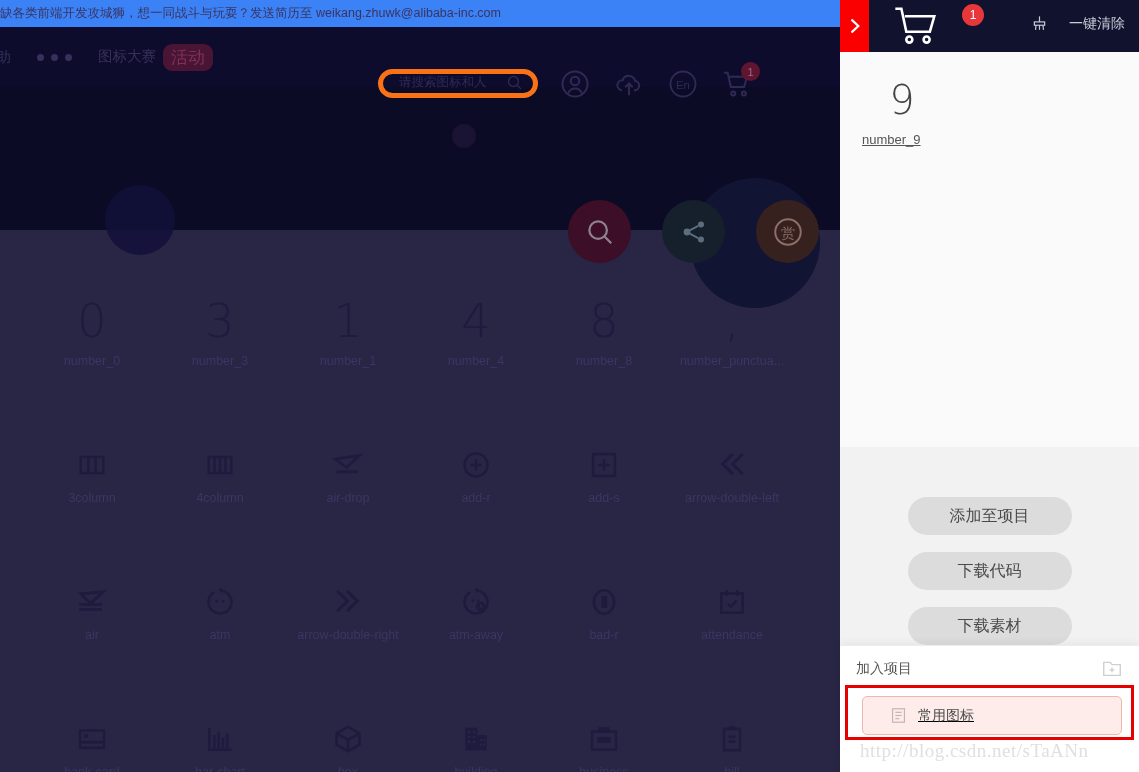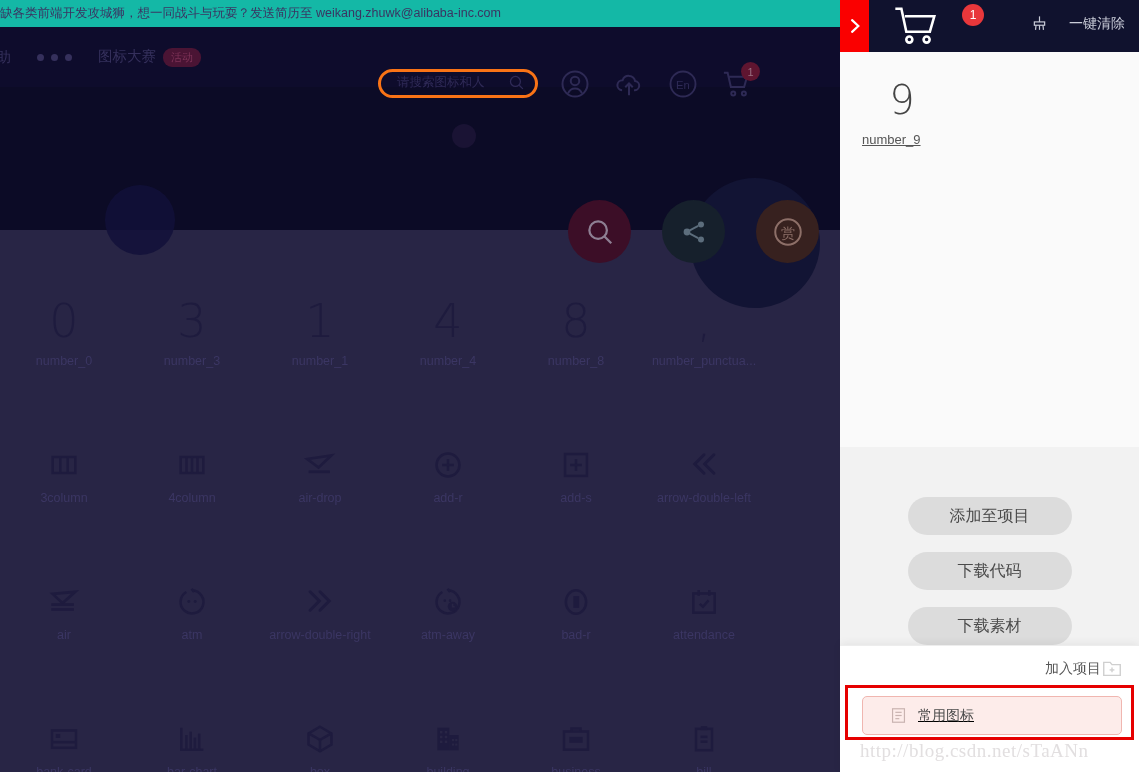--- a/index.html
+++ b/index.html
@@ -18,49 +18,49 @@
   .band-bottom{position:absolute;left:0;top:230px;width:840px;height:542px;background:#282545;}
 
   
   .blob{position:absolute;border-radius:50%;}
   .blob-a{left:105px;top:185px;width:70px;height:70px;background:#12113a;opacity:.85;}
   .blob-b{left:452px;top:124px;width:24px;height:24px;background:#1a1334;}
   .blob-c{left:690px;top:178px;width:130px;height:130px;background:#121434;}
 
   
   .announce{position:absolute;left:0;top:0;width:840px;height:27px;display:flex;align-items:center;
-    background:#14b8a6;color:#3a3462;font-size:12.5px;white-space:nowrap;overflow:hidden;}
+    background:#3b82f6;color:#3a3462;font-size:12.5px;white-space:nowrap;overflow:hidden;}
   .announce span{padding-left:0px;}
 
   
   .nav{position:absolute;left:0;top:27px;width:840px;height:60px;background:#0e0c2c;}
   .nav-left{position:absolute;left:0;top:0;height:60px;display:flex;align-items:center;}
   .nav-item{color:#35305c;font-size:14.5px;margin-right:26px;white-space:nowrap;}
   .nav-dots{display:flex;align-items:center;gap:7px;margin-right:26px;}
   .nav-dots i{width:7px;height:7px;border-radius:50%;background:#35305c;display:block;}
   .badge-act{display:inline-block;margin-left:7px;padding:2px 8px;border-radius:9px;
-    background:#4a1434;color:#7d3257;font-size:11px;vertical-align:middle;}
-  .searchbox{position:absolute;left:378px;top:42px;width:160px;height:29px;border:3px solid #f97316;
+    background:#4a1434;color:#7d3257;font-size:17px;vertical-align:middle;}
+  .searchbox{position:absolute;left:378px;top:42px;width:160px;height:29px;border:5px solid #f97316;
     border-radius:15px;display:flex;align-items:center;padding:0 10px 3px 16px;box-sizing:border-box;}
   .searchbox .ph{color:#2f2a57;font-size:12.5px;flex:1;white-space:nowrap;overflow:hidden;}
   .nav-icons{position:absolute;left:560px;top:42px;display:flex;align-items:center;gap:24px;}
   .nav-ico{width:30px;height:30px;position:relative;color:#2e2a55;}
   .cart-badge{position:absolute;right:-8px;top:-7px;width:19px;height:19px;border-radius:50%;
     background:#5f1530;color:#9a6f80;font-size:11px;display:flex;align-items:center;justify-content:center;}
 
   
   .fabs{position:absolute;left:568px;top:200px;display:flex;gap:31px;}
   .fab{width:63px;height:63px;border-radius:50%;display:flex;align-items:center;justify-content:center;}
   .fab-search{background:#3c0e27;}
   .fab-share{background:#16202c;}
   .fab-reward{background:#37211f;}
 
   
   .grid{position:absolute;left:0;top:270px;width:840px;}
-  .grid-row{display:flex;height:137px;}
+  .grid-row{display:flex;height:137px;padding-left:28px;}
   .cell{width:128px;display:flex;flex-direction:column;align-items:center;}
   .cell-ico{height:74px;display:flex;align-items:flex-end;justify-content:center;color:#1e1b3e;}
   .cell-lbl{margin-top:10px;color:#3b3663;font-size:12.5px;white-space:nowrap;}
   .num-glyph{font-size:46px;line-height:46px;color:#1e1b3e;font-family:"DejaVu Sans",sans-serif;font-weight:300;}
 
   
   #drawer{position:absolute;left:840px;top:0;width:299px;height:772px;background:#fafafa;}
   .drawer-head{position:absolute;left:0;top:0;width:299px;height:52px;background:#10122e;}
   .drawer-tab{position:absolute;left:0;top:0;width:29px;height:52px;background:#fa0000;
     display:flex;align-items:center;justify-content:center;cursor:pointer;}
@@ -76,21 +76,21 @@
   .cart-item-lbl{margin-top:6px;color:#555;font-size:13px;white-space:nowrap;text-decoration:underline;}
 
   .drawer-actions{position:absolute;left:0;top:447px;width:299px;height:205px;background:#f2f2f2;
     display:flex;flex-direction:column;align-items:center;padding-top:50px;box-sizing:border-box;gap:17px;}
   .act-btn{width:164px;height:38px;border-radius:19px;background:#dcdcdc;color:#4a4a4a;font-size:16px;
     display:flex;align-items:center;justify-content:center;cursor:pointer;border:none;
     font-family:"Liberation Sans",sans-serif;}
 
   .popover{position:absolute;left:0;top:645px;width:299px;height:127px;background:#fff;
     border-top:1px solid #ededed;box-shadow:0 -2px 8px rgba(0,0,0,.06);}
-  .pop-head{position:absolute;left:16px;top:10px;right:16px;height:26px;display:flex;align-items:center;justify-content:flex-end;}
+  .pop-head{position:absolute;left:16px;top:10px;right:16px;height:26px;display:flex;align-items:center;justify-content:space-between;}
   .pop-title{color:#555;font-size:14px;}
   .pop-sel{position:absolute;left:5px;top:39px;width:289px;height:55px;box-sizing:border-box;border:3px solid #e60000;}
   .pop-row{position:absolute;left:14px;top:8px;width:260px;height:39px;box-sizing:border-box;
     background:#fdecea;border:1px solid #f0b6b0;border-radius:5px;display:flex;align-items:center;gap:10px;padding-left:26px;cursor:pointer;text-decoration:underline;}
   .pop-row-lbl{color:#4a4a4a;font-size:14px;}
   .watermark{position:absolute;left:860px;top:740px;color:#e2dfe0;font-size:19px;
     font-family:"Liberation Serif","DejaVu Serif",serif;letter-spacing:.5px;white-space:nowrap;}
 </style>
 </head>
 <body>

